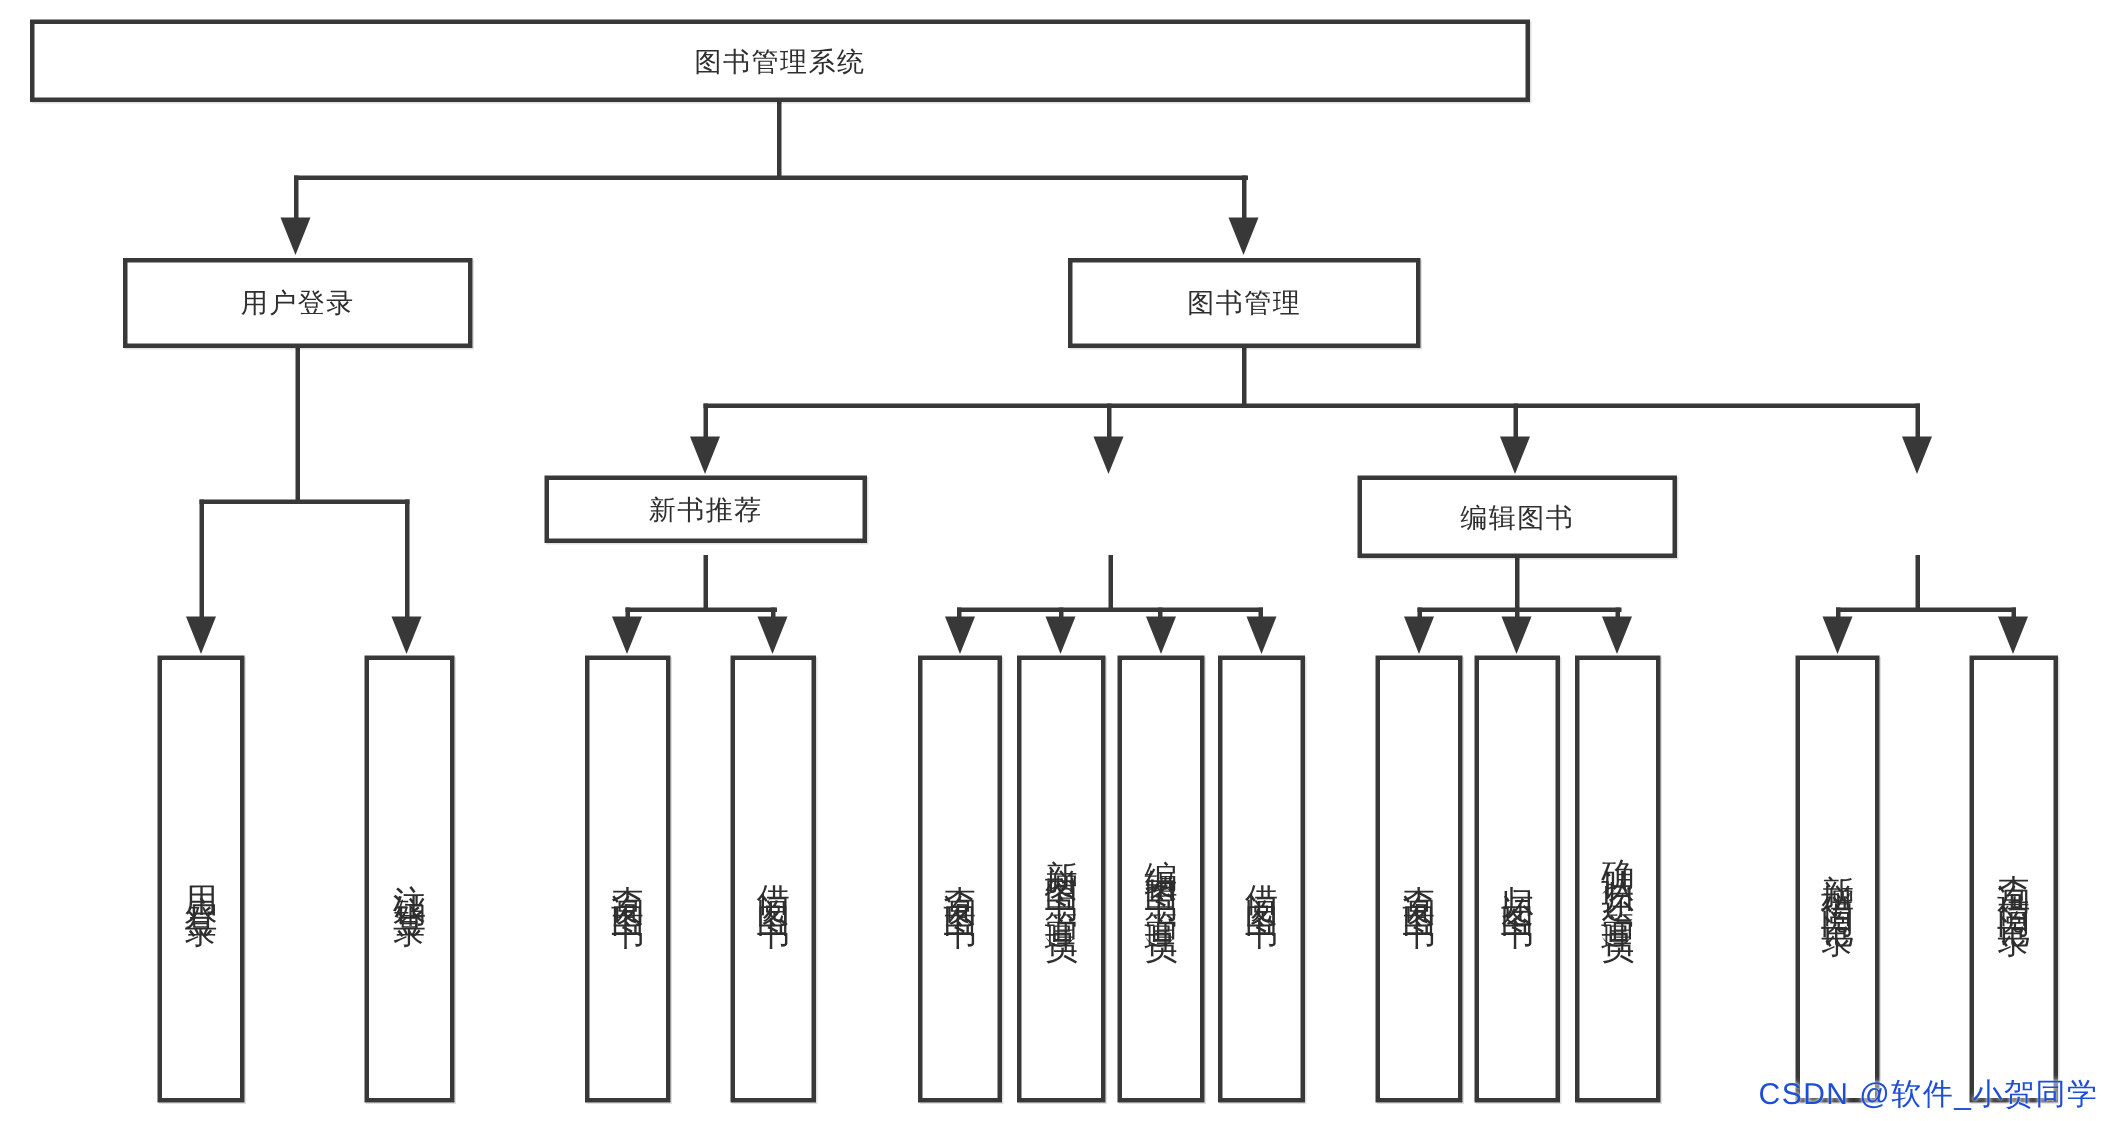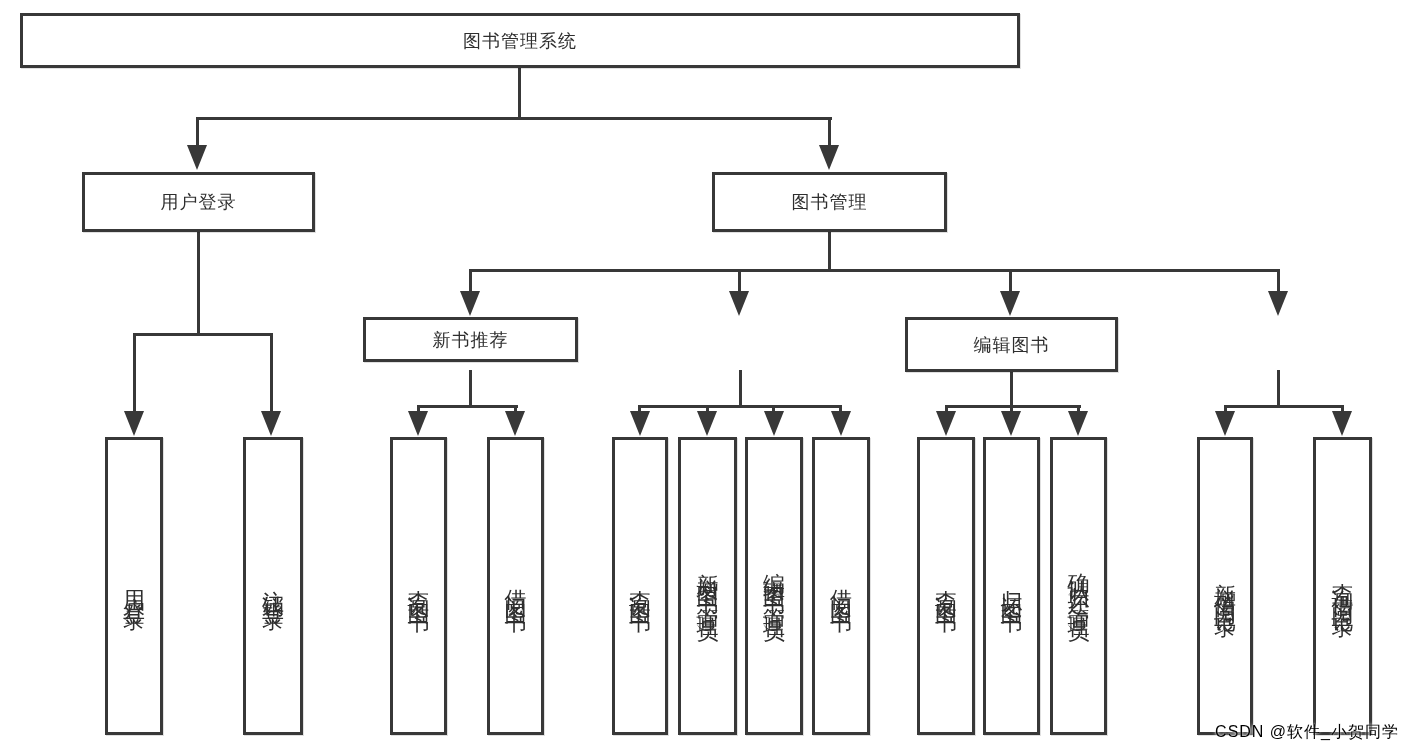--- a/index.html
+++ b/index.html
@@ -50,22 +50,22 @@
     height: 0;
     border-left: 10px solid transparent;
     border-right: 10px solid transparent;
     border-top: 25px solid #383838;
     z-index: 1;
   }
   #watermark {
     position: absolute;
     right: 6px;
     bottom: 4px;
-    font-size: 16px;
-    color: #000000;
+    font-size: 20px;
+    color: #1d4ed8;
     letter-spacing: 1px;
     text-shadow: 0 0 2px #ffffff, 0 0 4px #ffffff;
     z-index: 3;
   }
 </style>
 </head>
 <body>
 
 <div id="canvas">
 

